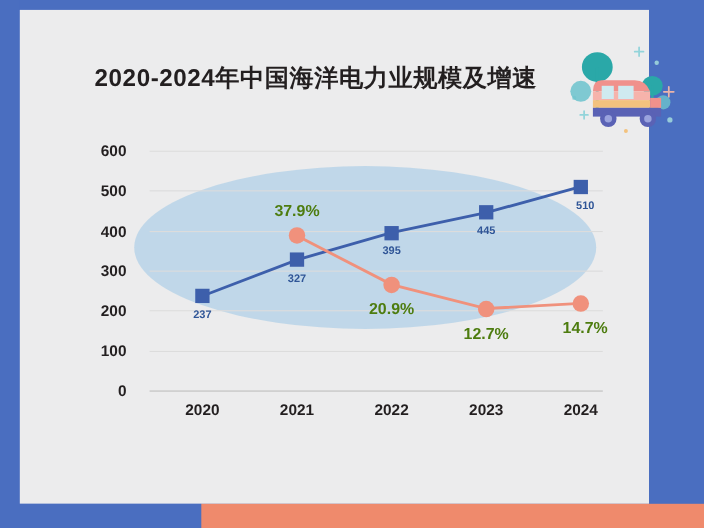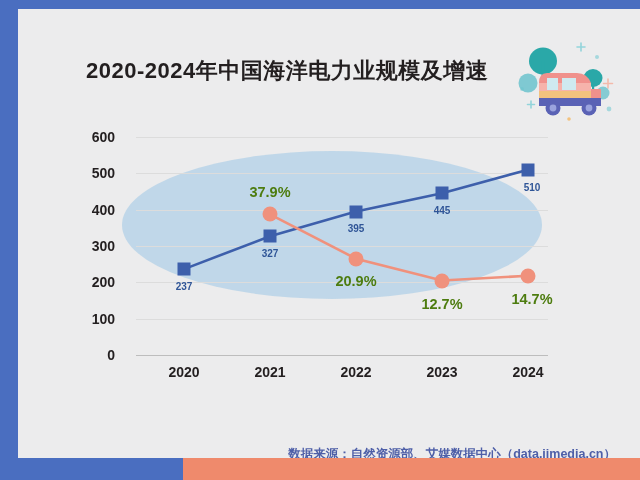--- a/index.html
+++ b/index.html
@@ -10,21 +10,21 @@
     position:relative;
   }
   
   #left-bar{position:absolute;left:0;top:0;width:18px;height:480px;background:#4a6ec0;}
   #bottom-bar{position:absolute;left:0;bottom:0;width:640px;height:22px;display:flex;}
   #bottom-bar .blue{width:183px;height:100%;background:#4a6ec0;}
   #bottom-bar .orange{flex:1;height:100%;background:#ef8a6c;}
 
   
   #canvas{
-    position:absolute;left:18px;top:9px;width:622px;height:449px;
+    position:absolute;left:18px;top:9px;width:572px;height:449px;
     background:#ececed;
   }
 
   
   #title{
     position:absolute;left:68px;top:47px;
     font-size:22px;font-weight:bold;color:#231f20;
     letter-spacing:.5px;white-space:nowrap;
   }
 
@@ -178,20 +178,19 @@
     <div class="lbl-blue" style="left:306px;top:68px">445</div>
     <div class="lbl-blue" style="left:396px;top:45px">510</div>
 
     <div class="lbl-orange" style="left:134px;top:47px">37.9%</div>
     <div class="lbl-orange" style="left:220px;top:136px">20.9%</div>
     <div class="lbl-orange" style="left:306px;top:159px">12.7%</div>
     <div class="lbl-orange" style="left:396px;top:154px">14.7%</div>
   </div>
 
 
-  <div id="source">数据来源：自然资源部、艾媒数据中心（data.iimedia.cn）</div>
 
 </div>
 
 <div id="bottom-bar">
   <div class="blue"></div>
   <div class="orange"></div>
 </div>
 
 </body></html>

